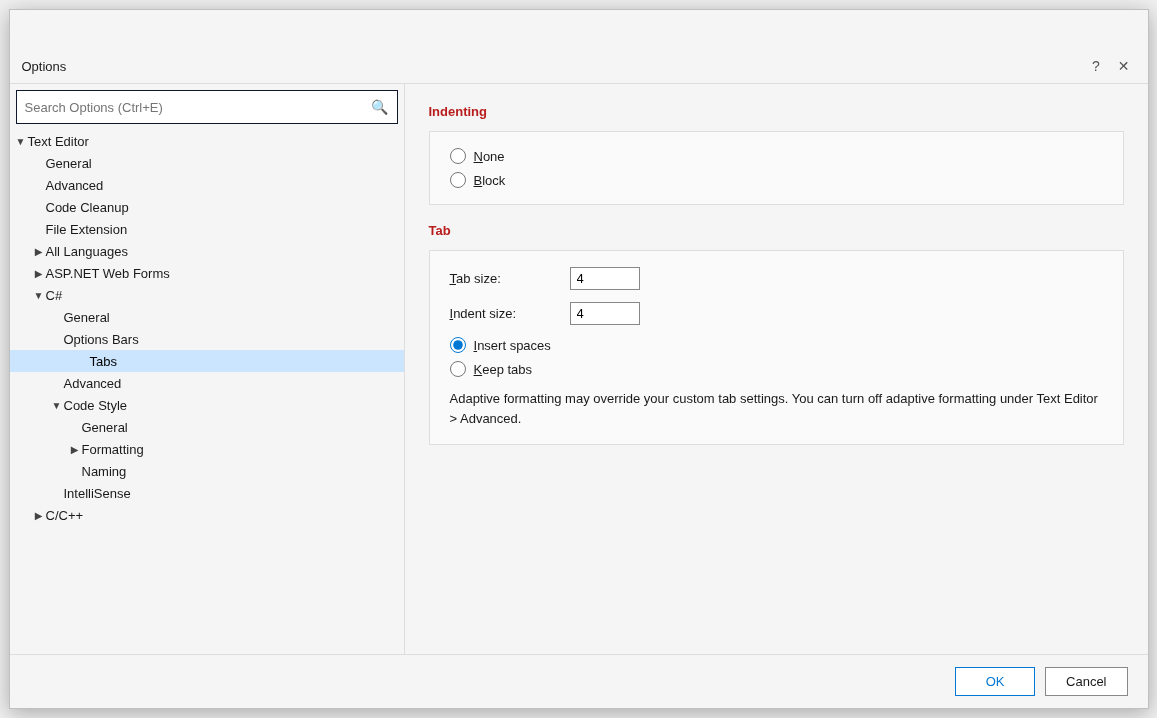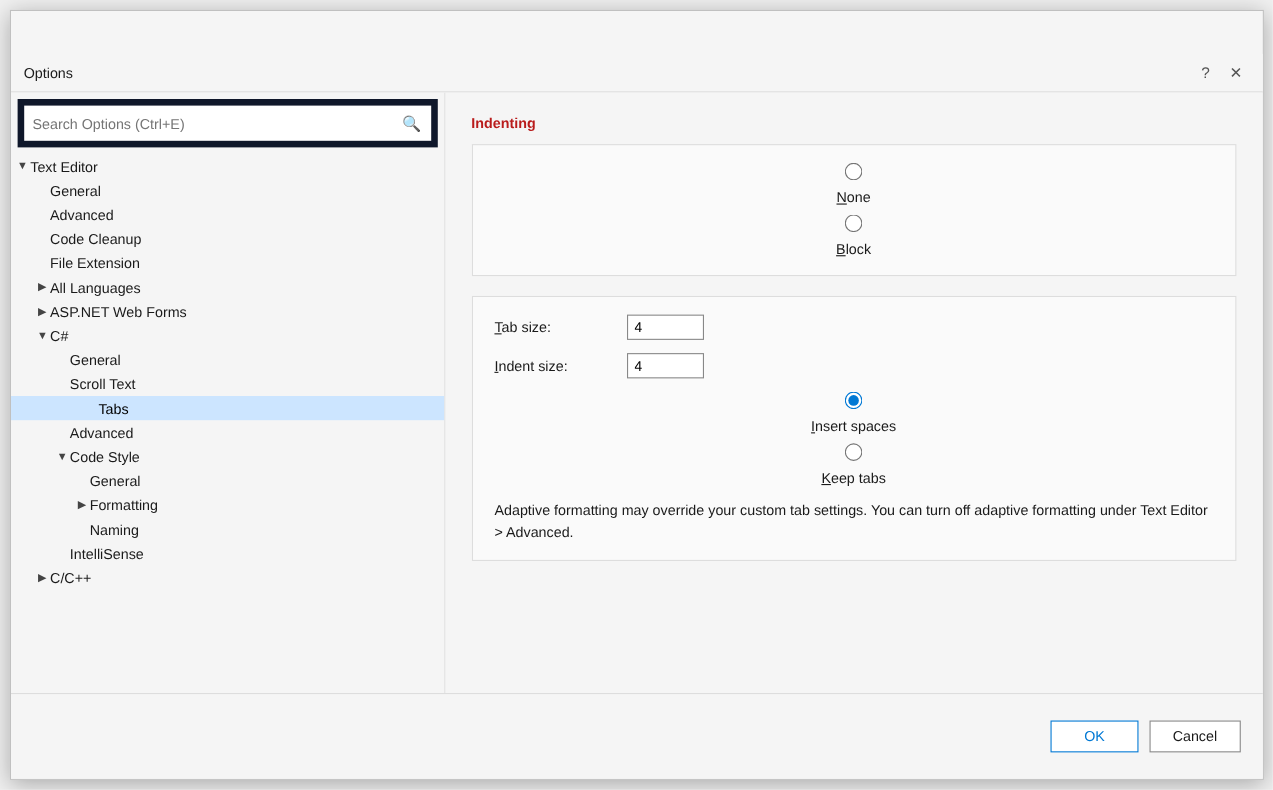--- a/index.html
+++ b/index.html
@@ -72,21 +72,21 @@
       flex-direction: column;
       flex-shrink: 0;
     }
 
     .search-box-wrap {
       padding: 8px;
       border-bottom: 1px solid #ddd;
       display: flex;
       align-items: center;
       background: #fff;
-      border: 6px solid #0f172a;
+      border: 1px solid #0f172a;
       margin: 6px;
     }
 
     .search-box-wrap input {
       border: none;
       outline: none;
       flex: 1;
       font-size: 13px;
       color: #999;
       background: transparent;
@@ -164,21 +164,20 @@
     .radio-group {
       display: flex;
       flex-direction: column;
       gap: 8px;
     }
 
     .radio-row {
       display: flex;
       align-items: center;
       gap: 8px;
-      flex-direction: column;
     }
 
     .radio-row input[type="radio"] {
       accent-color: #0078d4;
       width: 16px;
       height: 16px;
       cursor: pointer;
     }
 
     .radio-row label {
@@ -217,21 +216,21 @@
       color: #1a1a1a;
       line-height: 1.5;
       margin-top: 12px;
     }
 
     
     .dialog-footer {
       display: flex;
       justify-content: flex-end;
       align-items: center;
-      padding: 24px 20px;
+      padding: 12px 20px;
       gap: 10px;
       border-top: 1px solid #ddd;
       background: #f5f5f5;
       flex-shrink: 0;
     }
 
     .btn {
       min-width: 80px;
       padding: 6px 20px;
       font-size: 13px;
@@ -300,21 +299,21 @@
           <div class="tree-item">
             <span class="arrow" style="margin-left: 18px;">▼</span>
             <span class="label">C#</span>
           </div>
           <div class="tree-item">
             <span class="arrow" style="margin-left: 36px;"></span>
             <span class="label">General</span>
           </div>
           <div class="tree-item">
             <span class="arrow" style="margin-left: 36px;"></span>
-            <span class="label">Scroll Text</span>
+            <span class="label">Options Bars</span>
           </div>
           <div class="tree-item selected">
             <span class="arrow" style="margin-left: 36px;"></span>
             <span class="label">Tabs</span>
           </div>
           <div class="tree-item">
             <span class="arrow" style="margin-left: 36px;"></span>
             <span class="label">Advanced</span>
           </div>
           <div class="tree-item">
@@ -353,20 +352,21 @@
             <input type="radio" name="indenting" id="indent-none" style="">
             <label for="indent-none"><u>N</u>one</label>
           </div>
           <div class="radio-row">
             <input type="radio" name="indenting" id="indent-block" style="">
             <label for="indent-block"><u>B</u>lock</label>
           </div>
         </div>
       </div>
 
+      <div class="section-title">Tab</div>
       <div class="section-box">
         <div class="field-row">
           <span class="field-label"><u>T</u>ab size:</span>
           <input class="field-input" type="text" value="4" style="">
         </div>
         <div class="field-row">
           <span class="field-label"><u>I</u>ndent size:</span>
           <input class="field-input" type="text" value="4" style="">
         </div>
         <div class="radio-group" style="margin-bottom:10px;">

